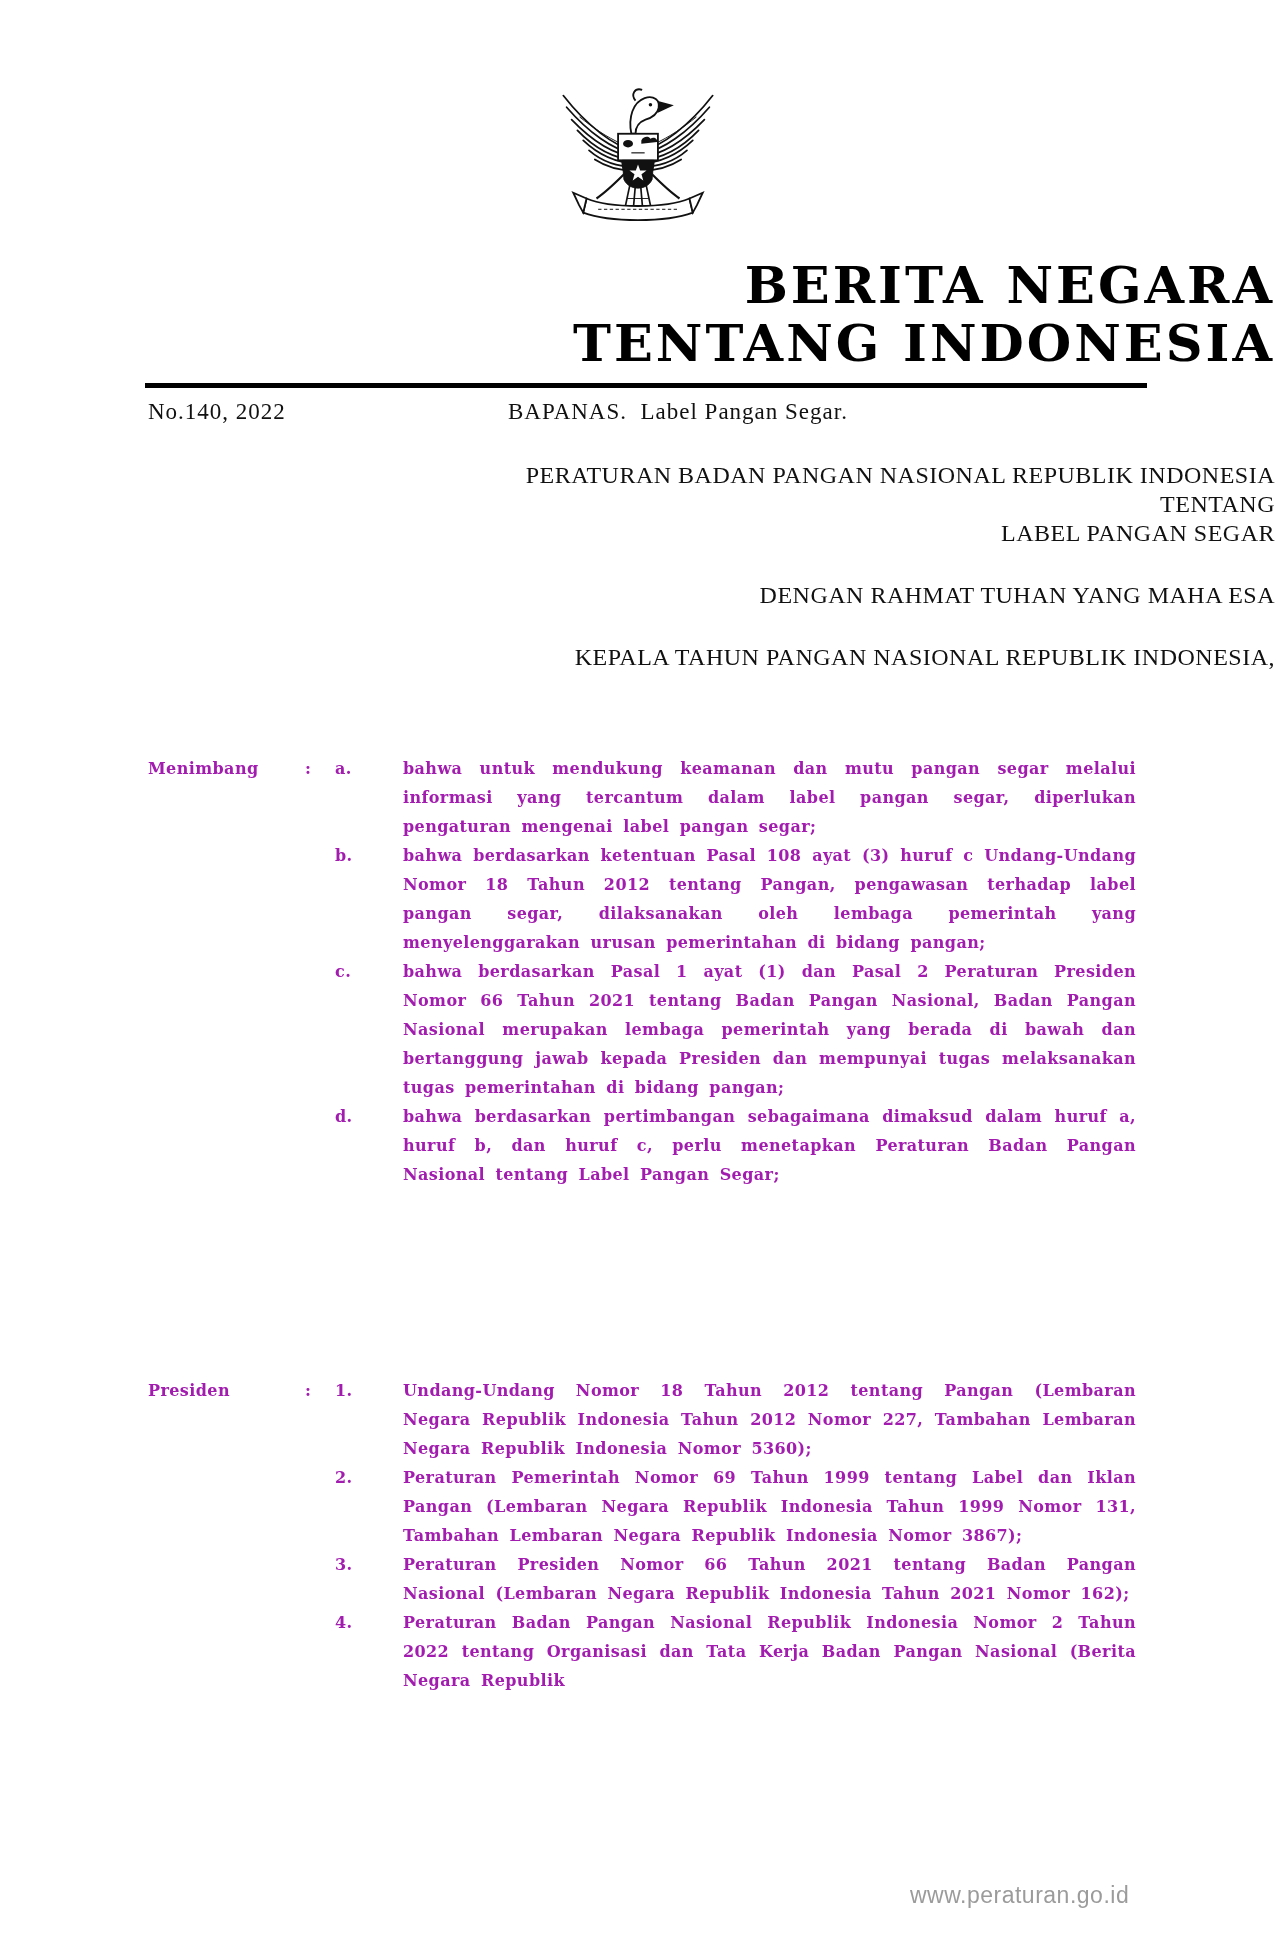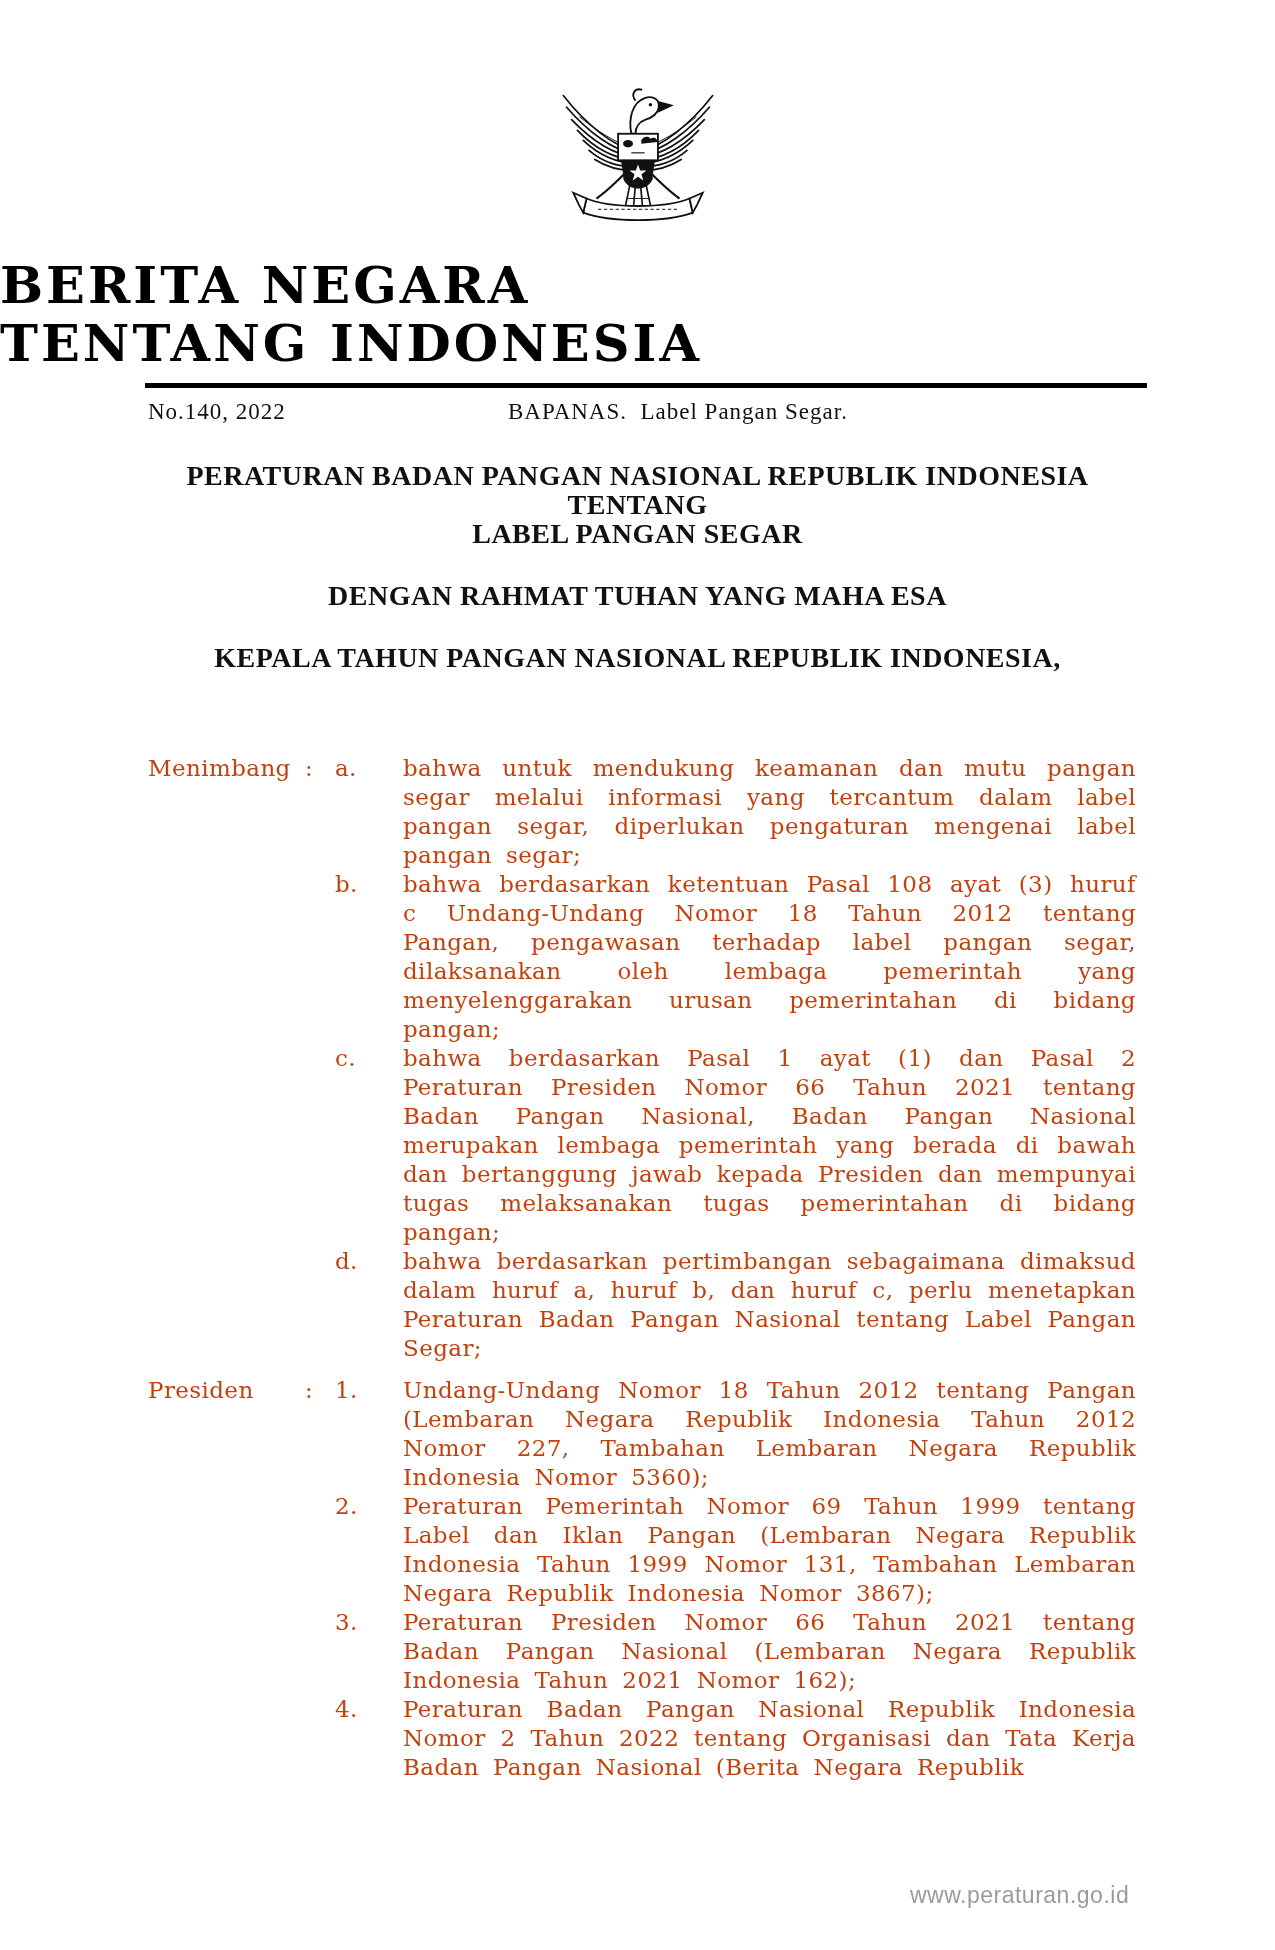--- a/index.html
+++ b/index.html
@@ -23,21 +23,21 @@
     height: 166px;
   }
   .emblem svg { width: 100%; height: 100%; }
 
   
   .masthead {
     position: absolute;
     top: 256px;
     left: 0;
     width: 100%;
-    text-align: left;
+    text-align: right;
     font-family: "DejaVu Serif", serif;
     font-weight: bold;
     font-size: 51px;
     line-height: 58px;
     letter-spacing: 3px;
     color: #000000;
   }
 
   
   .masthead-rule {
@@ -62,40 +62,40 @@
   }
   .issue-number { position: absolute; left: 0; top: 0; }
   .issue-subject { position: absolute; left: 360px; top: 0; white-space: pre; }
 
   
   .title-block {
     position: absolute;
     top: 461px;
     left: 0;
     width: 100%;
-    text-align: center;
+    text-align: right;
     font-family: "Liberation Serif", serif;
-    font-size: 28px;
+    font-size: 24px;
     line-height: 29px;
     letter-spacing: 0.5px;
     color: #111;
-    font-weight: bold;
   }
   .title-block .gap-above { margin-top: 33px; }
 
   
   .preamble-section {
     position: absolute;
     left: 148px;
     width: 988px;
     display: flex;
-    font-size: 23px;
+    font-size: 16px;
     line-height: 29px;
     letter-spacing: 0.4px;
-    color: #c2410c;
+    color: #a21caf;
+    font-weight: bold;
   }
   .preamble-label { width: 157px; flex: none; }
   .preamble-colon { width: 30px;  flex: none; }
   .preamble-items { width: 801px; flex: none; }
   .preamble-item  { display: flex; }
   .item-marker { width: 68px; flex: none; }
   .item-text   {
     width: 733px; flex: none;
     text-align: justify;
     word-spacing: 0.28em;

